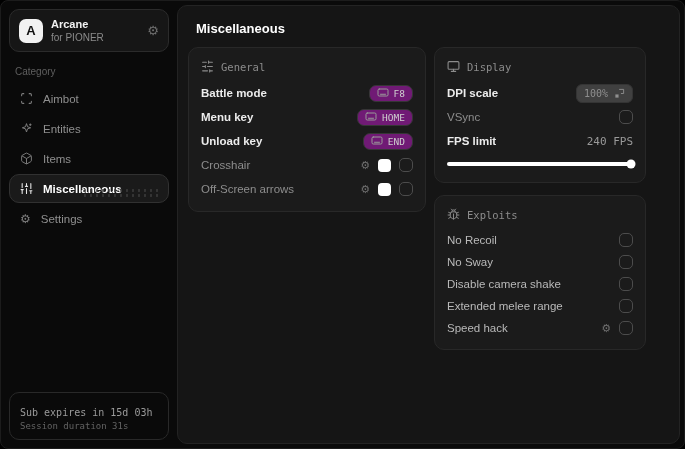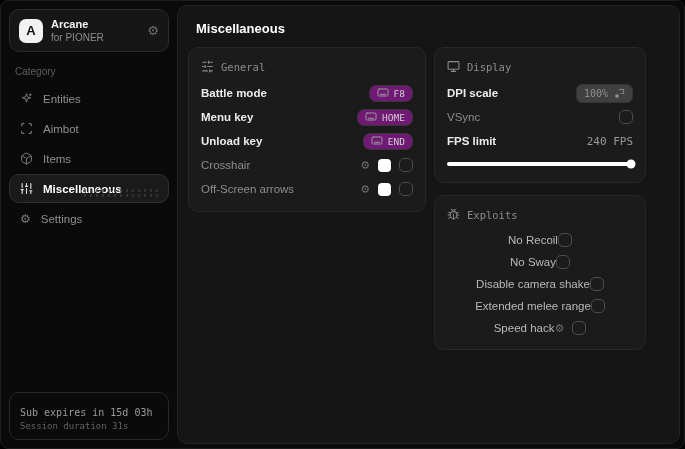--- a/index.html
+++ b/index.html
@@ -31,21 +31,21 @@
   .main{flex:1;margin:4px 4px 4px 0;background:#151515;border:1px solid #232323;border-radius:10px;display:flex;flex-direction:column;}
   .page-title{font-size:13px;font-weight:bold;color:#fff;margin:15px 0 11px 18px;}
   .content{display:flex;gap:8px;padding:0 10px;align-items:flex-start;}
   .card{background:#1b1b1b;border:1px solid #282828;border-radius:10px;padding:8px 12px 10px;}
   .card-general{width:238px;}
   .col-right{display:flex;flex-direction:column;gap:12px;width:212px;}
   .card-display,.card-exploits{width:100%;}
   .card-head{display:flex;align-items:center;gap:7px;color:#8c8c8c;font-family:"DejaVu Sans Mono",monospace;font-size:10.5px;margin:4px 0 8px;}
   .card-head svg{color:#8c8c8c;}
   .row{display:flex;align-items:center;justify-content:space-between;min-height:24px;}
-  .row-sm{min-height:22px;justify-content:center;}
+  .row-sm{min-height:22px;}
   .lbl{font-size:11.5px;font-weight:bold;color:#ececec;}
   .lbl.dim{color:#8d8d8d;font-weight:normal;}
   .lbl.mid{color:#b9b9b9;font-weight:normal;font-size:11.5px;}
   .chip{display:inline-flex;align-items:center;gap:5px;background:#701a75;border:1px solid #363636;border-radius:7px;padding:2px 7px;color:#cfcfcf;font-family:"DejaVu Sans Mono",monospace;font-size:9.5px;cursor:pointer;}
   .chip svg{color:#9a9a9a;}
   .dpi-chip{display:inline-flex;align-items:center;gap:6px;background:#404040;border:1px solid #343434;border-radius:6px;padding:3px 7px;color:#8f8f8f;font-family:"DejaVu Sans Mono",monospace;font-size:10px;cursor:pointer;}
   .checkbox{width:14px;height:14px;border:1.5px solid #4c4c4c;border-radius:5px;background:transparent;cursor:pointer;}
   .swatch{width:13px;height:13px;border-radius:4px;background:#ffffff;cursor:pointer;}
   .mini-gear{font-size:11px;color:#6f6f6f;cursor:pointer;}
   .ctrl-group{display:flex;align-items:center;gap:8px;}
@@ -68,37 +68,37 @@
         <div class="app-sub">for PIONER</div>
       </div>
       <span class="gear-glyph hdr-gear">⚙</span>
     </div>
 
     <div class="cat-label">Category</div>
 
     <nav>
       <div class="side-item">
         <span class="sicon">
-          <svg width="13" height="13" viewBox="0 0 24 24" fill="none" stroke="currentColor" stroke-width="1.8" stroke-linejoin="round">
-              <path d="M12 3l1.9 5.8 5.8 1.9-5.8 1.9L12 18.4l-1.9-5.8L4.3 10.7l5.8-1.9L12 3z"></path>
-              <path d="M19 3.5v3M17.5 5h3" stroke-linecap="round"></path>
-            </svg>
-        </span>
-        <span>Entities</span>
-      </div>
-      <div class="side-item">
-        <span class="sicon">
           <svg width="13" height="13" viewBox="0 0 24 24" fill="none" stroke="currentColor" stroke-width="2" stroke-linecap="round">
               <path d="M3 7V5a2 2 0 0 1 2-2h2"></path>
               <path d="M17 3h2a2 2 0 0 1 2 2v2"></path>
               <path d="M21 17v2a2 2 0 0 1-2 2h-2"></path>
               <path d="M7 21H5a2 2 0 0 1-2-2v-2"></path>
             </svg>
         </span>
         <span>Aimbot</span>
+      </div>
+      <div class="side-item">
+        <span class="sicon">
+          <svg width="13" height="13" viewBox="0 0 24 24" fill="none" stroke="currentColor" stroke-width="1.8" stroke-linejoin="round">
+              <path d="M12 3l1.9 5.8 5.8 1.9-5.8 1.9L12 18.4l-1.9-5.8L4.3 10.7l5.8-1.9L12 3z"></path>
+              <path d="M19 3.5v3M17.5 5h3" stroke-linecap="round"></path>
+            </svg>
+        </span>
+        <span>Entities</span>
       </div>
       <div class="side-item">
         <span class="sicon">
           <svg width="13" height="13" viewBox="0 0 24 24" fill="none" stroke="currentColor" stroke-width="1.8" stroke-linejoin="round">
               <path d="M21 16V8a2 2 0 0 0-1-1.73l-7-4a2 2 0 0 0-2 0l-7 4A2 2 0 0 0 3 8v8a2 2 0 0 0 1 1.73l7 4a2 2 0 0 0 2 0l7-4A2 2 0 0 0 21 16z"></path>
               <path d="M3.3 7 12 12l8.7-5"></path>
               <path d="M12 22V12"></path>
             </svg>
         </span>
         <span>Items</span>

